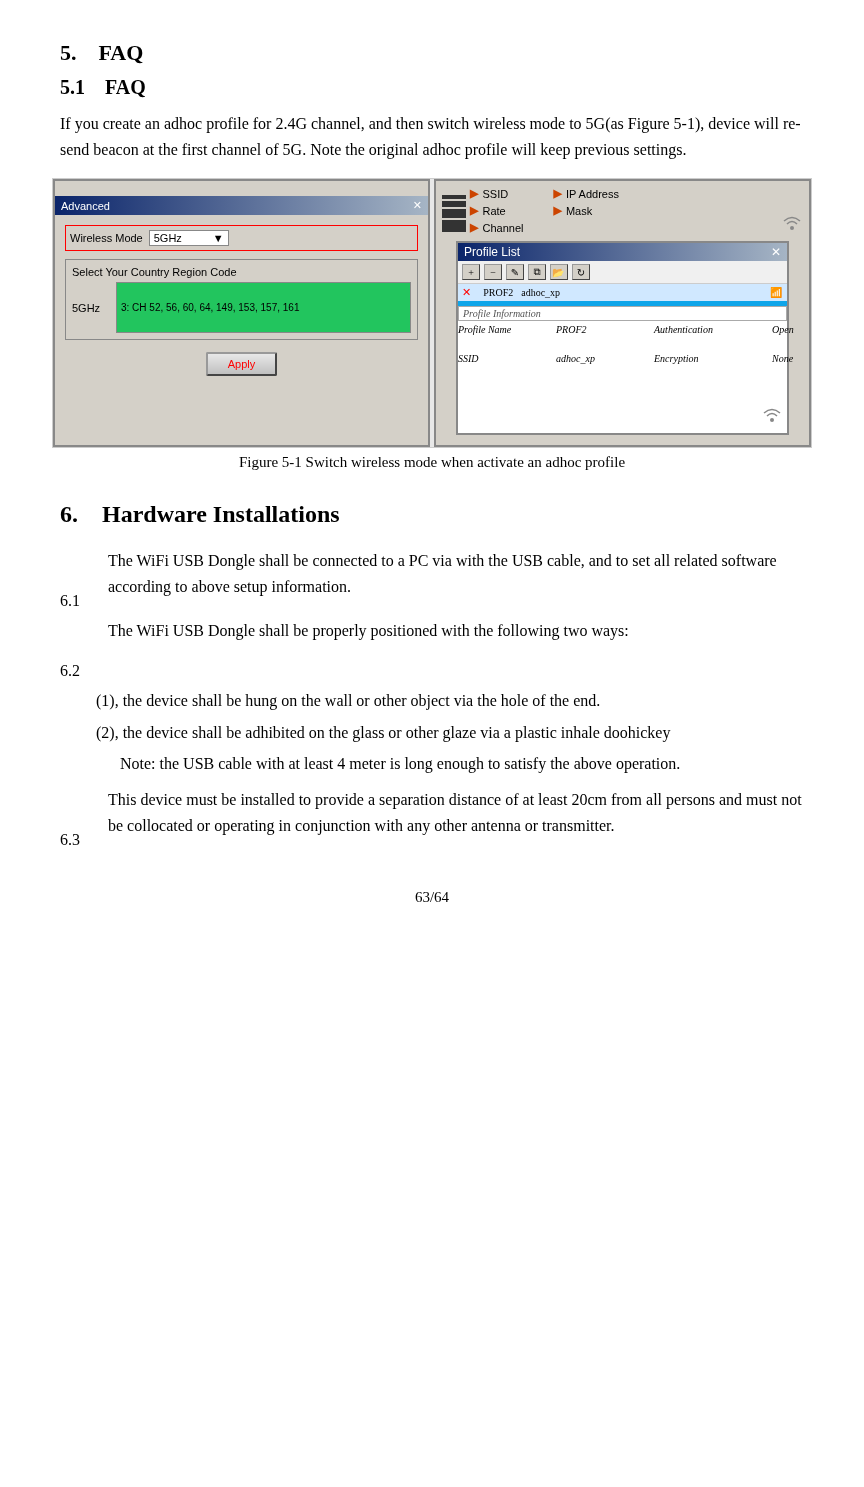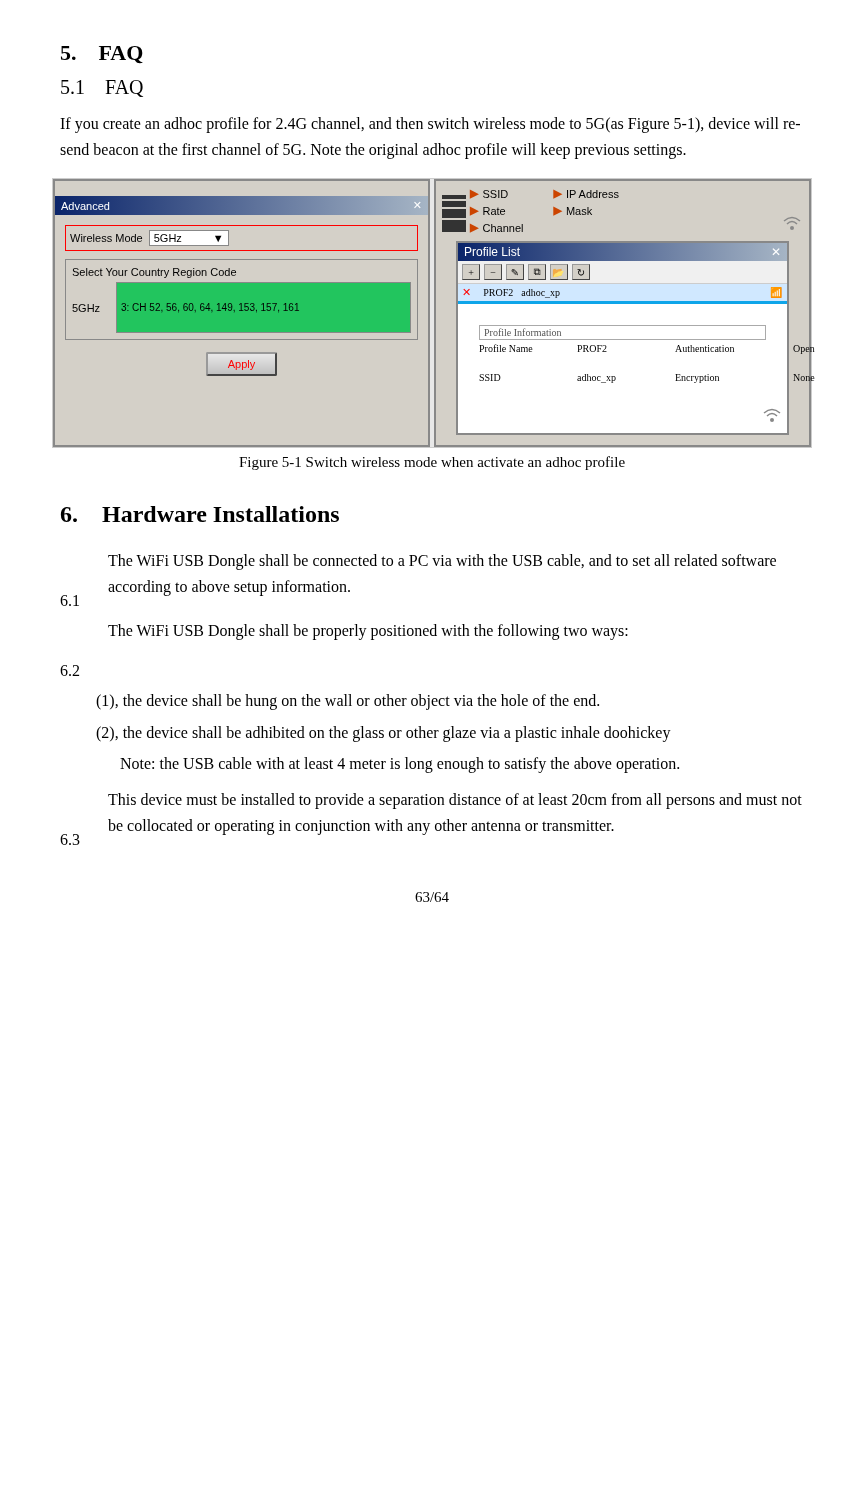--- a/index.html
+++ b/index.html
@@ -14,21 +14,21 @@
     }
 
     .section-heading {
       font-size: 22px;
       font-weight: bold;
       margin-bottom: 10px;
     }
 
     .sub-heading {
       font-size: 20px;
-      font-weight: normal;
+      font-weight: bold;
       margin-bottom: 12px;
     }
 
     .intro-text {
       font-size: 16px;
       line-height: 1.6;
       margin-bottom: 16px;
     }
 
     .figure-container {
@@ -253,23 +253,24 @@
       padding: 2px 4px;
       font-size: 10px;
       gap: 8px;
     }
 
     .pl-row.selected {
       background: #d0e8ff;
     }
 
     .pl-info-section {
-      padding: 21px;
-      font-size: 10px;
-      border-top: 3px solid #0ea5e9;
+      padding: 0;
+      font-size: 10px;
+      border-top: 5px solid #0ea5e9;
+      font-style: italic;
     }
 
     .pl-info-title {
       font-size: 10px;
       color: #555;
       border: 1px solid #aaa;
       padding: 1px 4px;
       margin-bottom: 3px;
     }
 

